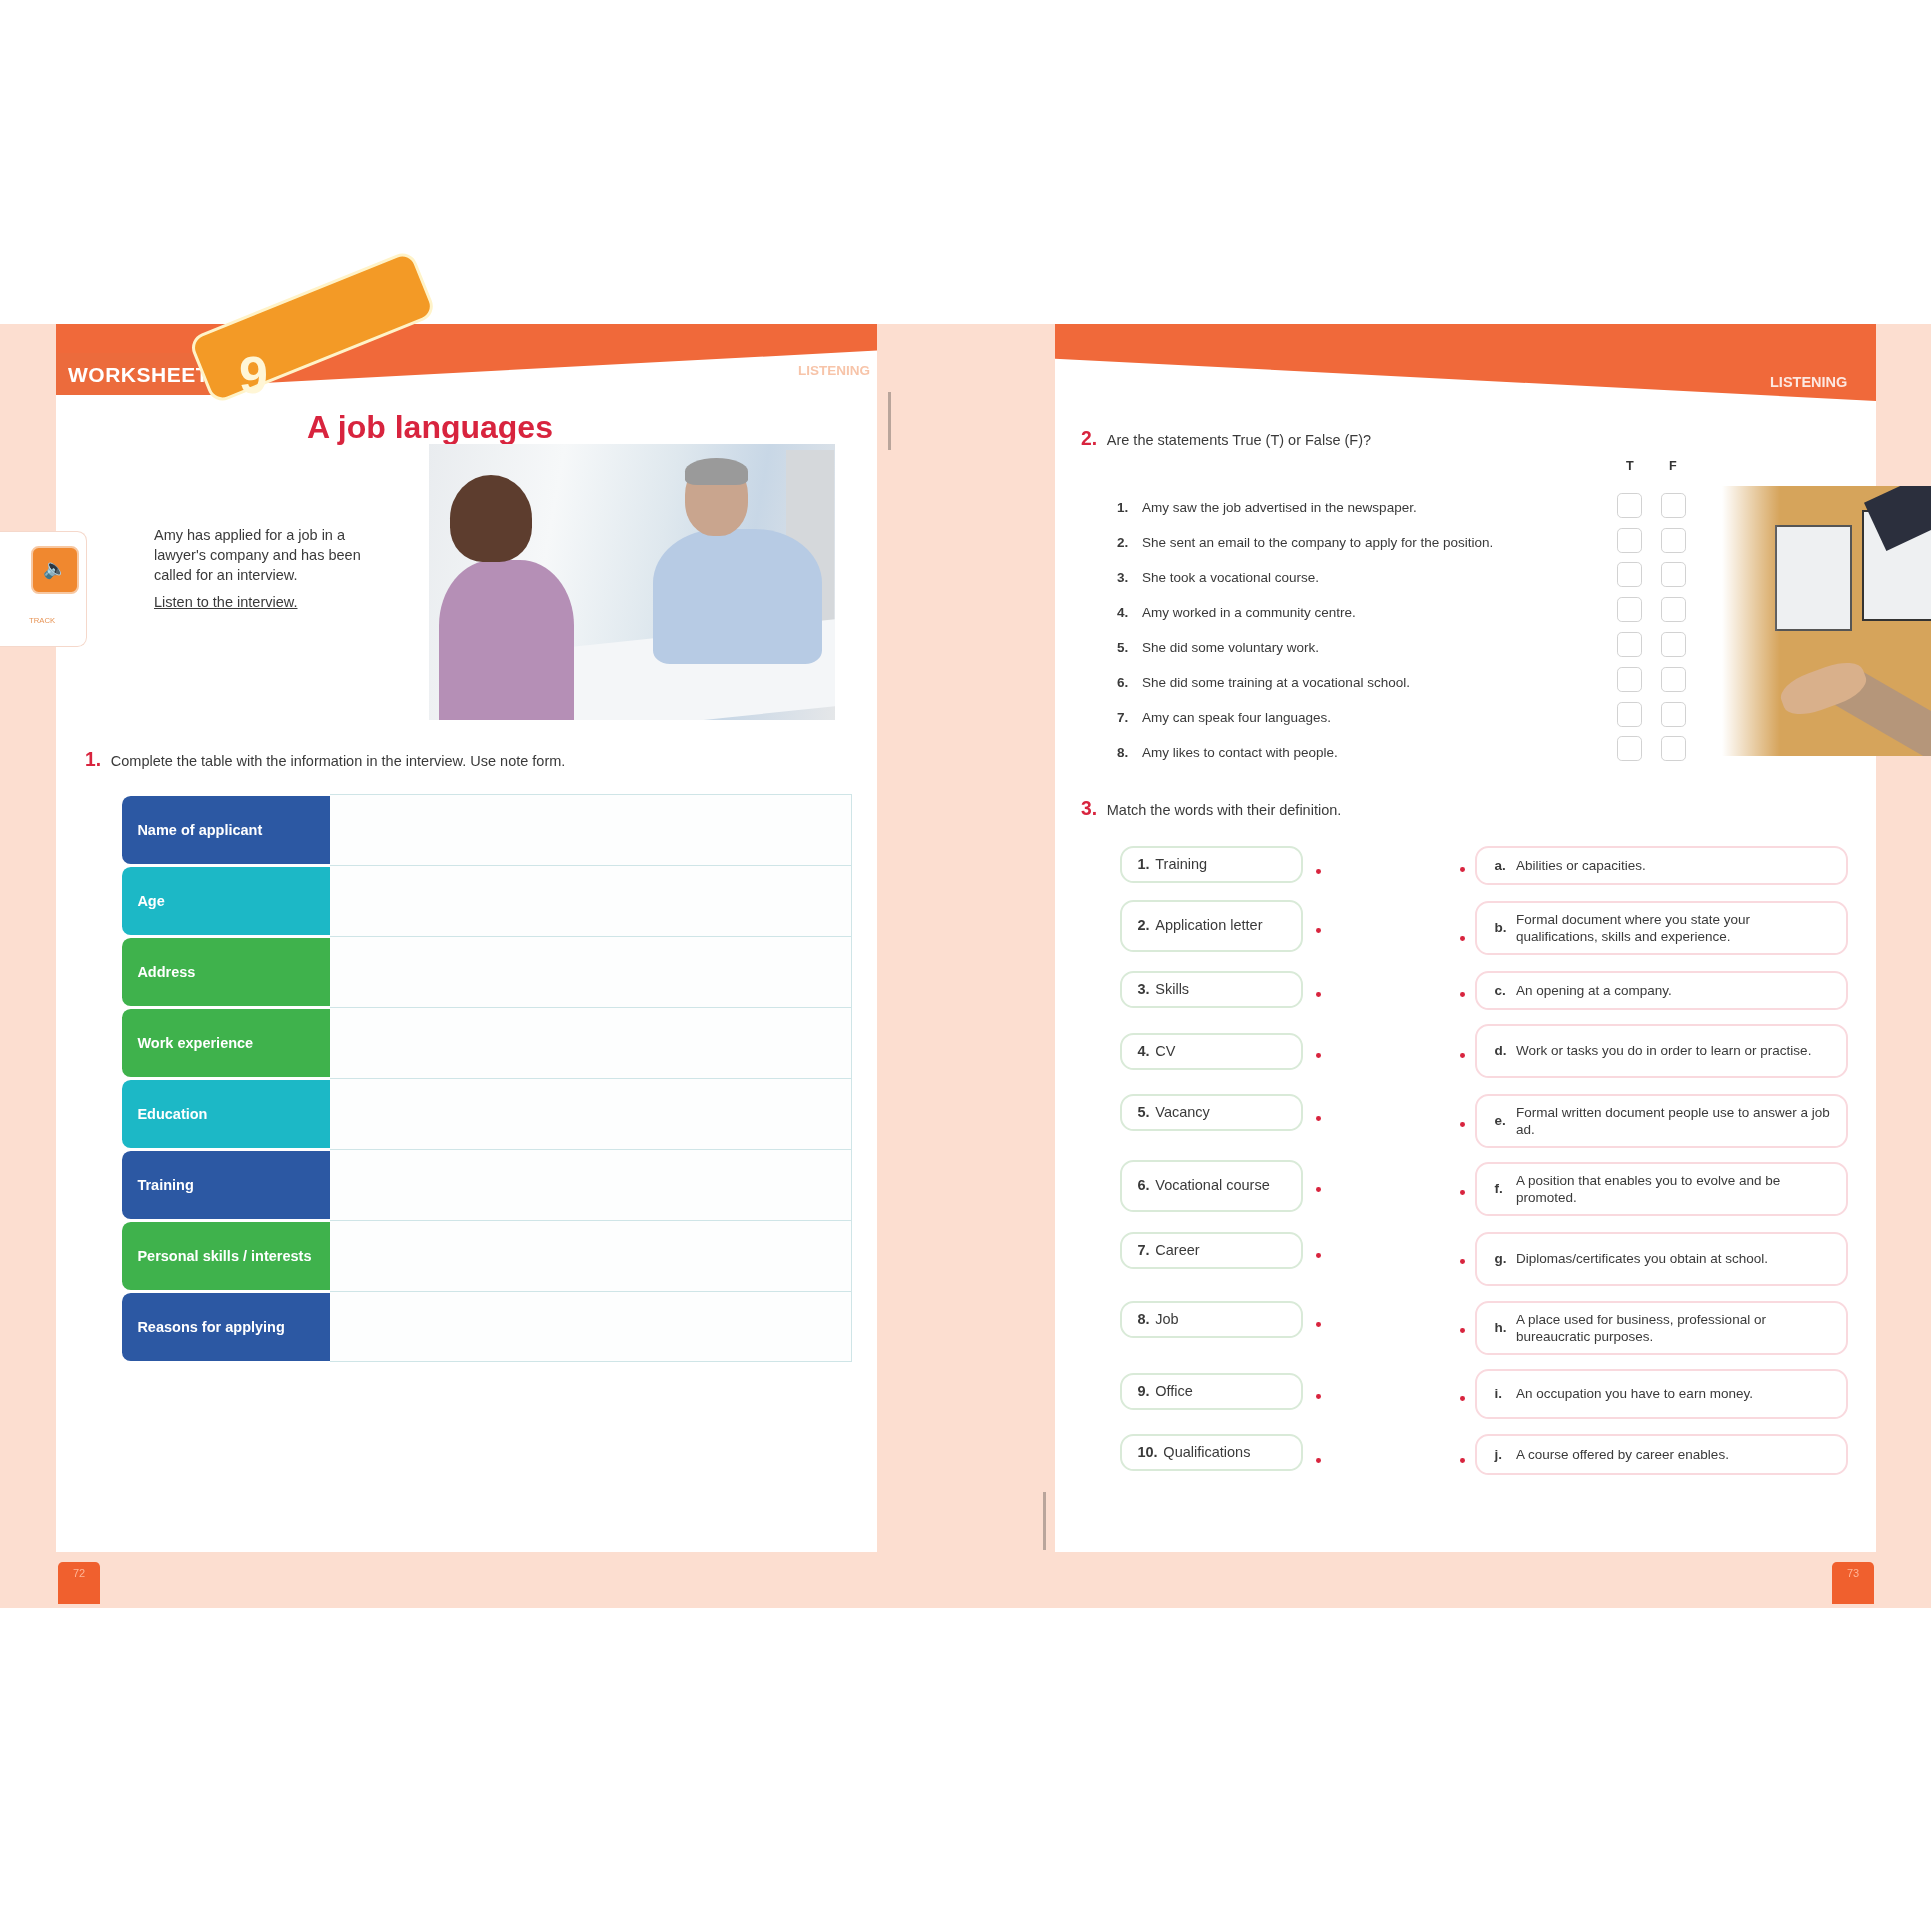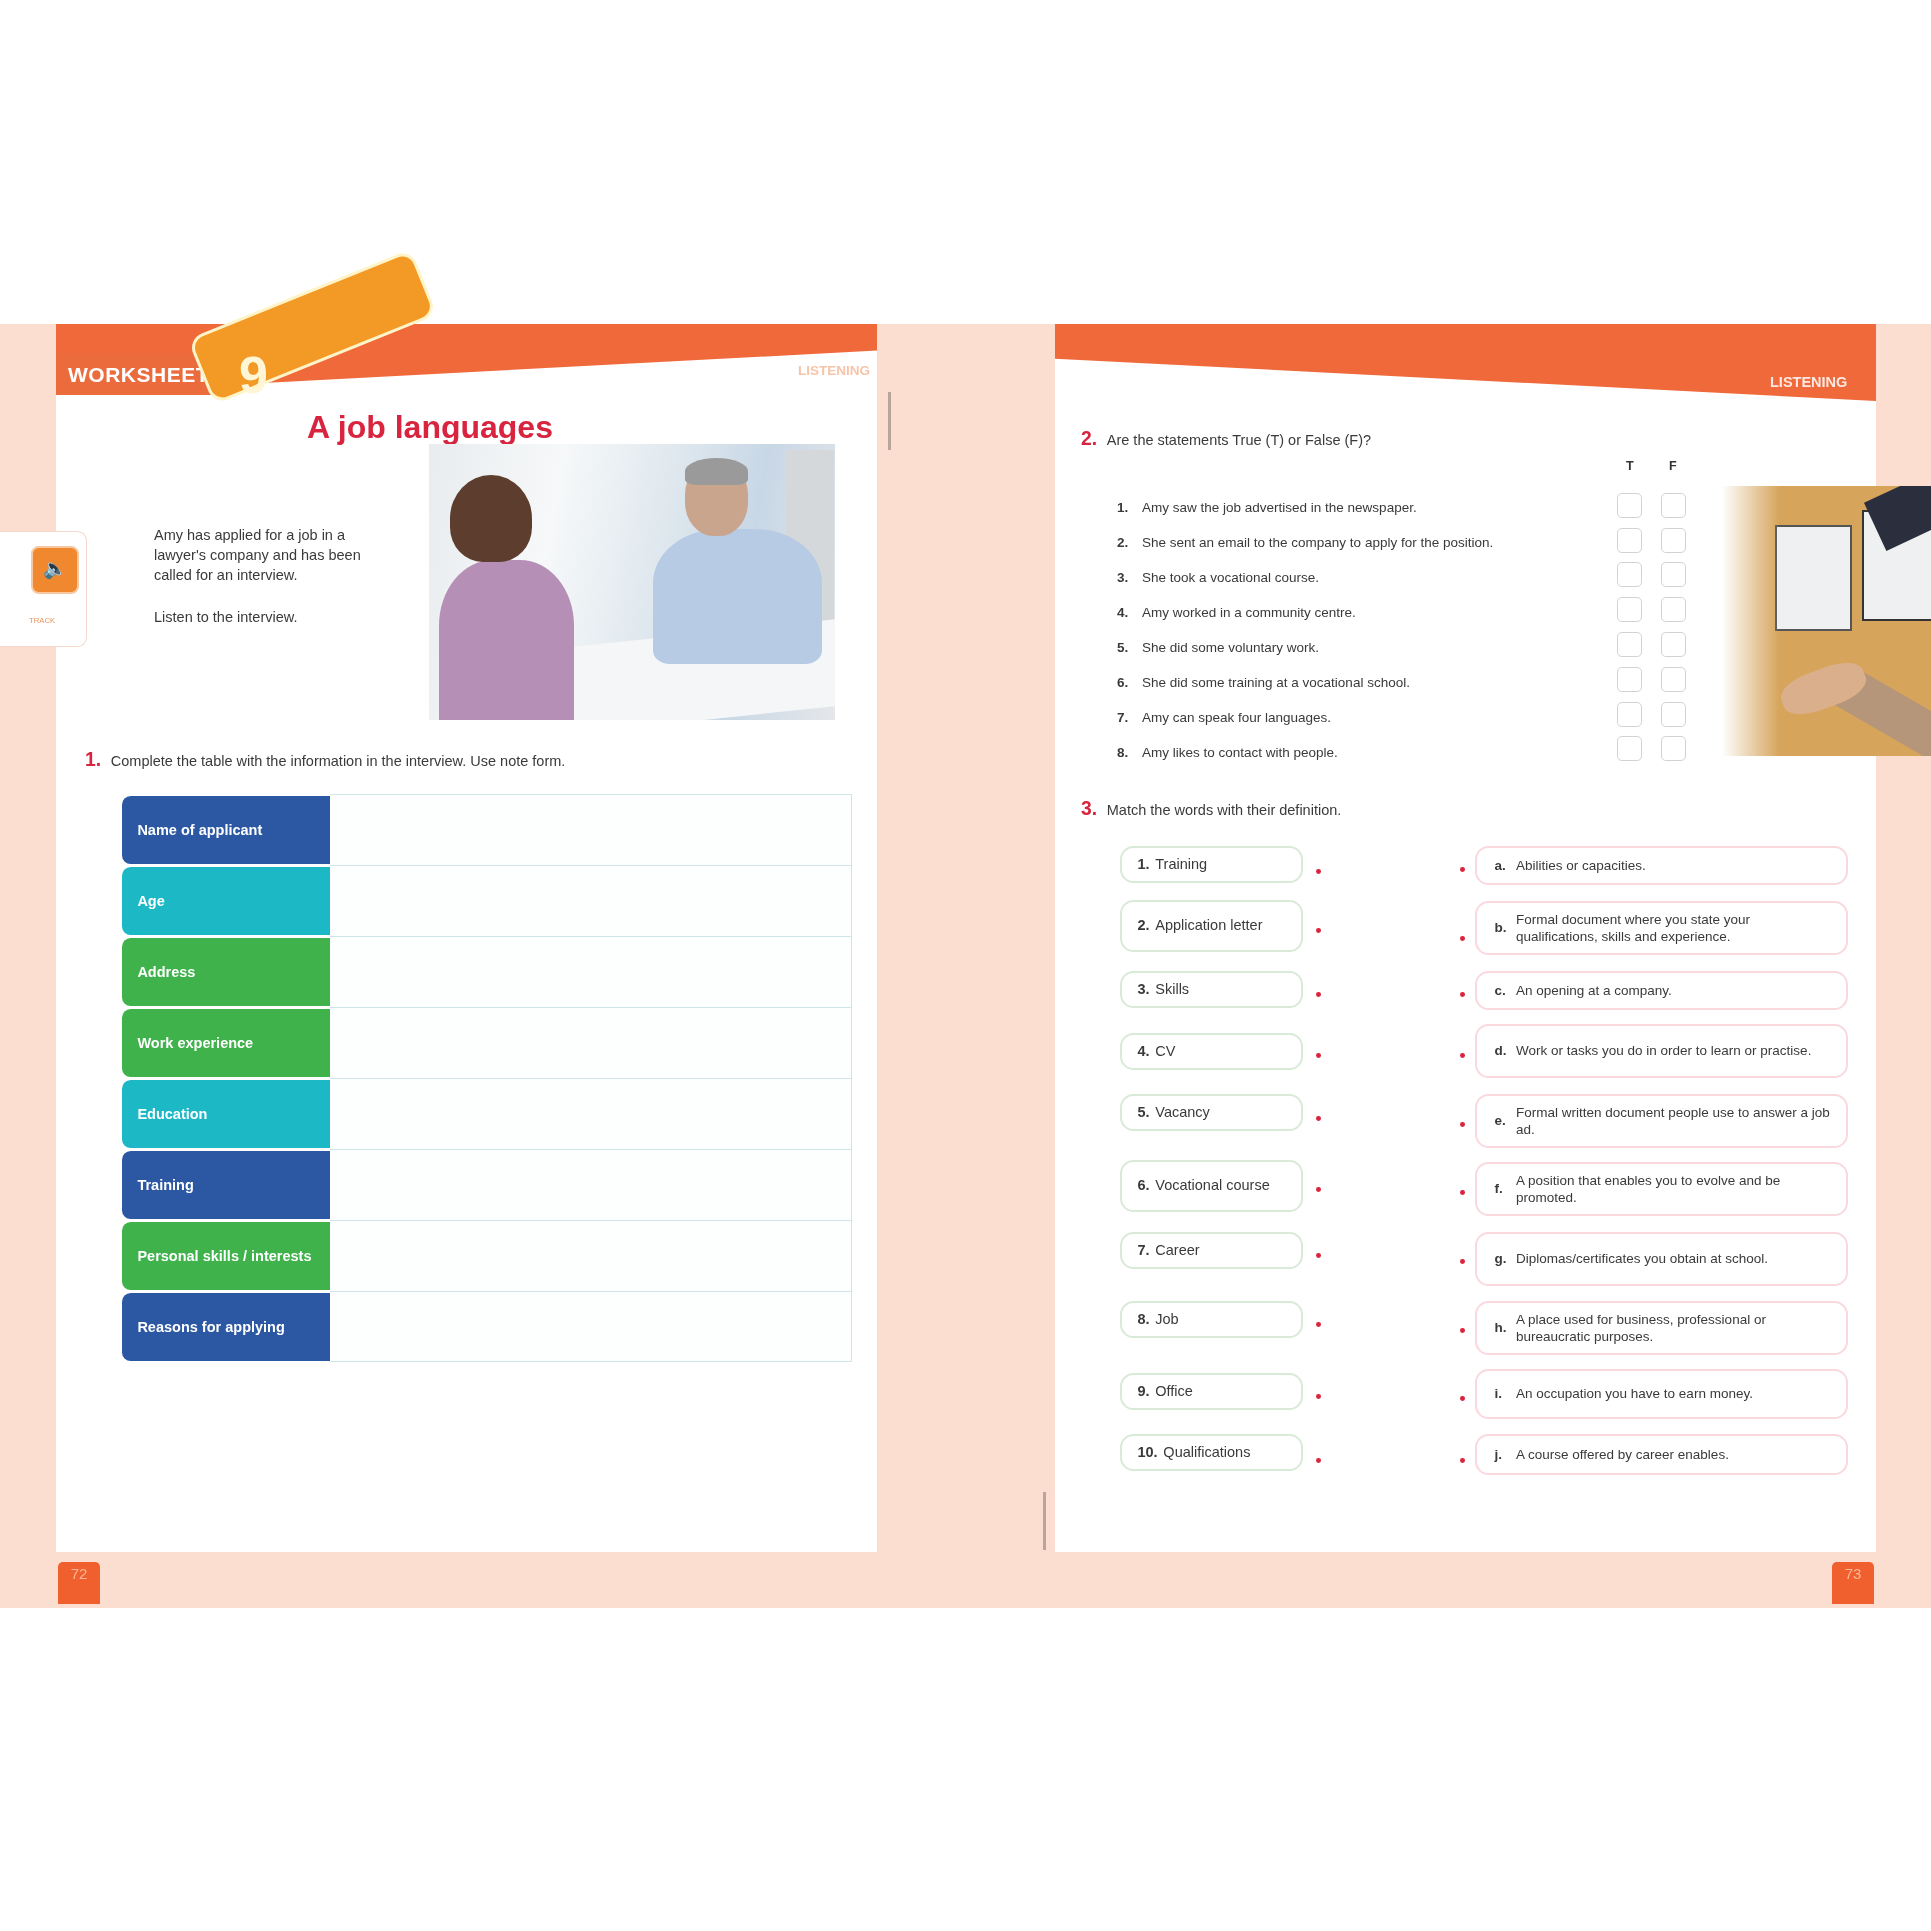--- a/index.html
+++ b/index.html
@@ -29,21 +29,21 @@
 
   .title { position: absolute; left: 307px; top: 85px; color: #d8243e; font-size: 32px; font-weight: bold; }
 
   
   .audio-tab { position: absolute; left: 0; top: 207px; width: 87px; height: 116px; background: #ffffff; border: 1.9px solid #f5d8cb; border-left: none; border-radius: 0 9.7px 9.7px 0; }
   .audio-btn { position: absolute; left: 31px; top: 222px; width: 48px; height: 48px; background: #f0882f; border: 2.9px solid #f7c8a2; border-radius: 7.7px; }
   .audio-btn span { display: block; width: 100%; height: 100%; color: #fff; text-align: center; line-height: 42px; font-size: 19.3px; }
   .audio-caption { position: absolute; left: 29px; top: 292px; font-size: 7.7px; line-height: 9.7px; color: #e79456; }
 
   .intro { position: absolute; left: 154px; top: 201px; width: 241px; font-size: 14.5px; line-height: 20px; color: #3a3a3a; }
-  .intro p + p { margin-top: 22px; }
+  .intro p + p { margin-top: 7px; text-decoration: underline; }
 
   .photo-1 { position: absolute; left: 429px; top: 120px; width: 406px; height: 276px;
      background: linear-gradient(100deg, #e9ecef 0%, #f6f8f9 30%, #dfe8ee 55%, #c8d7e6 75%, #e5e7e9 100%); overflow: hidden; }
   .p1-woman-hair { position: absolute; left: 21px; top: 31px; width: 82px; height: 87px; background: #5d3d2e; border-radius: 50% 50% 40% 40%; }
   .p1-woman-body { position: absolute; left: 9.7px; top: 116px; width: 135px; height: 164px; background: #b58fb6; border-radius: 40% 40% 0 0; }
   .p1-man-head { position: absolute; left: 256px; top: 17.4px; width: 63px; height: 75px; background: #c9a58e; border-radius: 45%; }
   .p1-man-hair { position: absolute; left: 256px; top: 13.5px; width: 63px; height: 27px; background: #9a9a9a; border-radius: 50% 50% 20% 20%; }
   .p1-man-body { position: absolute; left: 224px; top: 85px; width: 169px; height: 135px; background: #b7cbe4; border-radius: 40% 40% 10% 10%; }
   .p1-desk { position: absolute; left: 58px; top: 193px; width: 357px; height: 87px; background: #f4f6f8; transform: skewY(-6deg); }
   .p1-shelf { position: absolute; left: 357px; top: 5.8px; width: 48px; height: 193px; background: #d5d8db; }
@@ -54,21 +54,21 @@
 
   .table { position: absolute; left: 122px; top: 470px; width: 730px; }
   .t-row { position: relative; height: 71px; display: flex; }
   .t-label { width: 208px; height: 68px; margin-top: 1.9px; border-radius: 8.7px 0 0 8.7px; color: #ffffff; font-weight: bold; font-size: 14.5px; display: flex; align-items: center; padding: 0 15.4px; line-height: 16.4px; }
   .t-cell { flex: 1; border-top: 1.9px solid #cfe5e7; border-right: 1.9px solid #cfe5e7; background: #fdfefe; }
   .t-row:last-child .t-cell { border-bottom: 1.9px solid #cfe5e7; }
   .c-blue { background: #2c58a3; }
   .c-teal { background: #1cb8c6; }
   .c-green { background: #3fb24c; }
 
-  .page-num { position: absolute; width: 42px; height: 42px; background: #f0602e; border-radius: 4.8px 4.8px 0 0; color: #ffb596; font-size: 15px; text-align: center; line-height: 23px; }
+  .page-num { position: absolute; width: 42px; height: 42px; background: #f0602e; border-radius: 4.8px 4.8px 0 0; color: #ffb596; font-size: 11px; text-align: center; line-height: 23px; }
   .pn-left { left: 58px; top: 1238px; }
   .pn-right { left: 1832px; top: 1238px; }
 
   
   .q2 { position: absolute; left: 1081px; top: 104px; font-size: 14.5px; color: #3a3a3a; }
   .q2 .q-num { margin-right: 9.7px; }
   .tf-head { position: absolute; top: 135px; font-size: 12.6px; font-weight: bold; color: #333; }
   .tf-list { position: absolute; left: 1117px; top: 166px; width: 502px; }
   .tf-item { height: 35px; font-size: 13.5px; color: #3a3a3a; display: flex; align-items: center; }
   .tf-item .n { font-weight: bold; width: 25px; }

